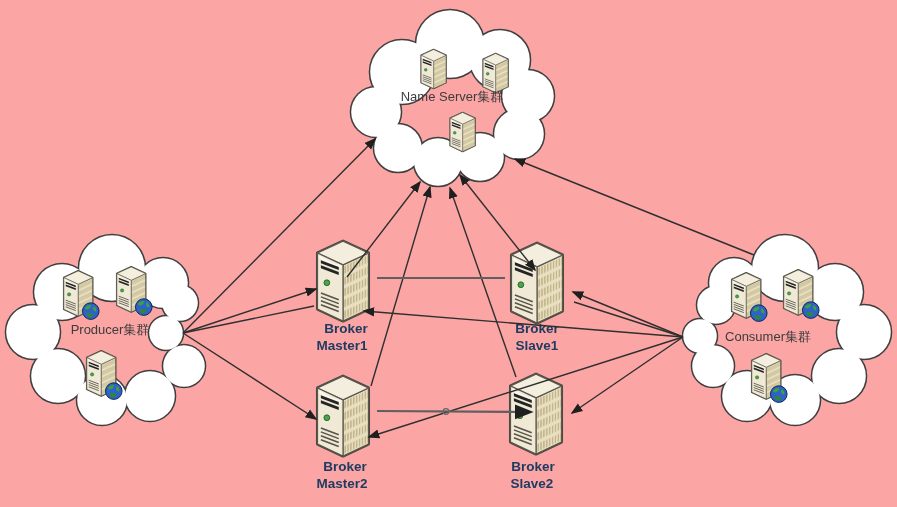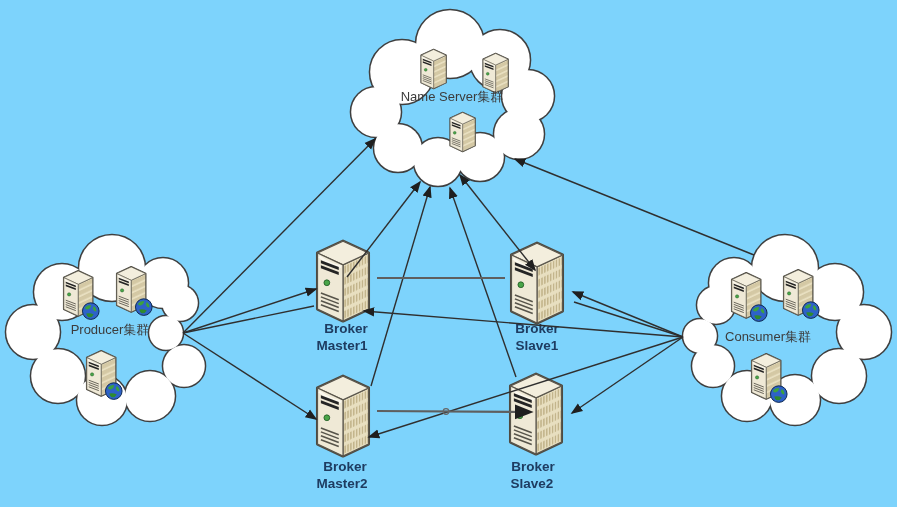--- a/index.html
+++ b/index.html
@@ -1,16 +1,16 @@
 <!DOCTYPE html>
 <html><head>
 <meta charset="utf-8">
 <style>
   html,body{margin:0;padding:0;background:#fff;}
-  #stage{position:relative;width:897px;height:507px;background:#7dd3fc;overflow:hidden;
+  #stage{position:relative;width:897px;height:507px;background:#fca5a5;overflow:hidden;
          font-family:"Liberation Sans",sans-serif;}
   svg{position:absolute;left:0;top:0;}
   text{font-family:"Liberation Sans",sans-serif;}
   .cluster-label{font-size:13px;fill:#3c3c3c;}
   .broker-label{font-size:13.5px;font-weight:600;fill:#1e3c61;}
   .edge{stroke:#2f2f2f;stroke-width:1.4;fill:none;}
   .edge.gray{stroke:#5f5f5f;stroke-width:2.2;}
   .hop{fill:none;stroke:#666;stroke-width:1.2;}
 </style>
 </head>

